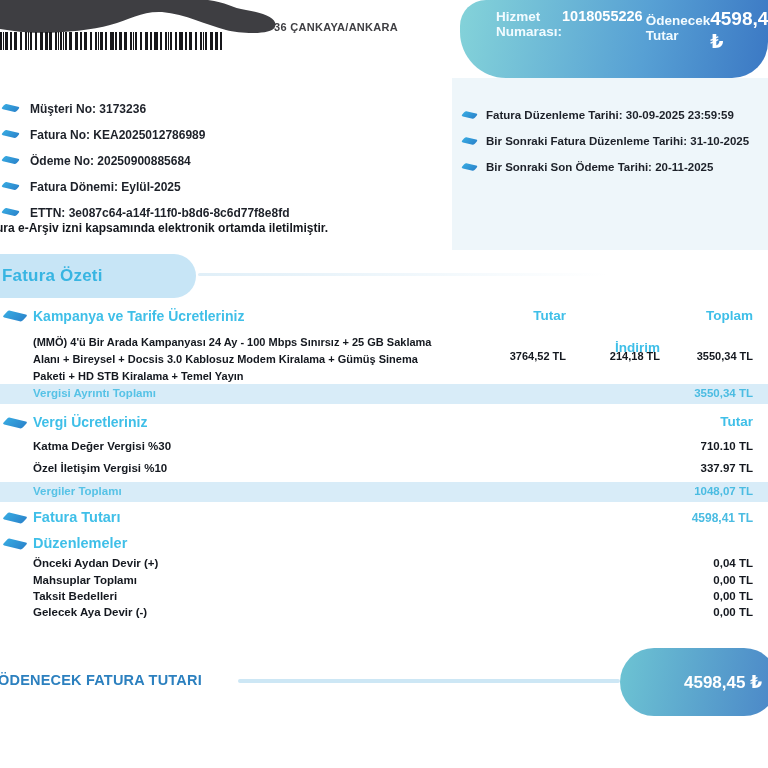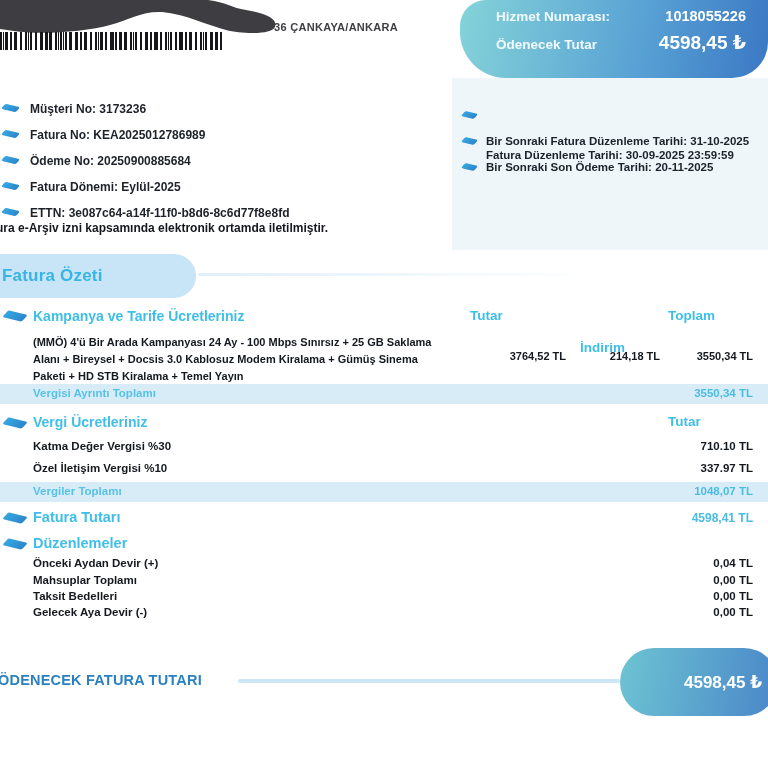--- a/index.html
+++ b/index.html
@@ -18,21 +18,21 @@
       repeating-linear-gradient(90deg,#17171a 0 2px,transparent 2px 5px),
       repeating-linear-gradient(90deg,#17171a 0 1px,transparent 1px 7px),
       repeating-linear-gradient(90deg,transparent 0 3px,#17171a 3px 4px,transparent 4px 11px);
   }
   .address{left:274px;top:21px;font-size:11px;font-weight:bold;color:#3e3e42;letter-spacing:.3px;}
   .sumbox{
     left:460px;top:0;width:308px;height:78px;
     background:linear-gradient(100deg,#84d3d9 0%,#57a0d4 60%,#3b78c4 100%);
     border-radius:26px 0 36px 46px;
     box-sizing:border-box;padding:8px 22px 0 36px;
-    display:flex;flex-direction:column;gap:3px;
+    display:flex;flex-direction:row;gap:3px;
   }
   .sumrow{display:flex;justify-content:space-between;align-items:baseline;height:20px;}
   .sumlabel{color:#f2fbff;font-size:13.5px;font-weight:bold;}
   .sumval{color:#ffffff;font-size:14.5px;font-weight:bold;}
   .sumval.big{font-size:19px;}
   
   .rightpanel{left:452px;top:78px;width:316px;height:172px;background:#eef6fa;}
   .sw{
     position:absolute;background:linear-gradient(100deg,#37a8e0,#2b85cc);
     transform:rotate(14deg) skewX(-28deg);border-radius:2px;
@@ -46,21 +46,21 @@
   
   .bubble{
     left:-28px;top:254px;width:224px;height:44px;background:#c7e5f6;border-radius:22px;
     display:flex;align-items:center;padding-left:30px;box-sizing:border-box;
   }
   .bubble-label{color:#38b5e2;font-size:17px;font-weight:bold;letter-spacing:.2px;}
   .bubble-line{left:198px;top:273px;width:410px;height:3px;
     background:linear-gradient(90deg,#e0eff8,rgba(224,239,248,0));border-radius:2px;}
   
   .secTitle{color:#3fbfe8;font-size:14px;font-weight:bold;white-space:nowrap;}
-  .colHead{color:#3fbfe8;font-size:13.5px;font-weight:bold;}
+  .colHead{color:#3fbfe8;font-size:13.5px;font-weight:bold;text-align:right;}
   .desc{left:33px;top:334px;width:404px;font-size:11px;line-height:17px;font-weight:bold;color:#14181f;}
   .cellval{font-size:11px;font-weight:bold;text-align:right;color:#14181f;white-space:nowrap;}
   .hlrow{left:0;width:768px;height:20px;background:#d8ecf8;}
   .hlrow .lbl{position:absolute;left:33px;top:3px;font-size:11.5px;font-weight:bold;color:#56c2e6;}
   .hlrow .val{position:absolute;right:15px;top:3px;font-size:11.5px;font-weight:bold;color:#4bbce2;}
   .plainrow{font-size:11.5px;font-weight:bold;color:#14181f;white-space:nowrap;}
   .rowval{font-size:11.5px;font-weight:bold;color:#14181f;text-align:right;white-space:nowrap;}
   .cyanval{color:#4bbce2;font-size:12px;font-weight:bold;text-align:right;white-space:nowrap;}
   
   .footlabel{left:-2px;top:672px;font-size:14.5px;font-weight:bold;color:#2c80bf;letter-spacing:.2px;white-space:nowrap;}
@@ -102,21 +102,21 @@
 <div class="abs infoitem" style="left:30px;top:128px;">Fatura No: KEA2025012786989</div>
 <span class="sw small" style="left:3px;top:157px;"></span>
 <div class="abs infoitem" style="left:30px;top:154px;">Ödeme No: 20250900885684</div>
 <span class="sw small" style="left:3px;top:183px;"></span>
 <div class="abs infoitem" style="left:30px;top:180px;text-align:right;">Fatura Dönemi: Eylül-2025</div>
 <span class="sw small" style="left:3px;top:209px;"></span>
 <div class="abs infoitem" style="left:30px;top:206px;">ETTN: 3e087c64-a14f-11f0-b8d6-8c6d77f8e8fd</div>
 <div class="abs note">ura e-Arşiv izni kapsamında elektronik ortamda iletilmiştir.</div>
 
 <span class="sw mid" style="left:463px;top:112px;"></span>
-<div class="abs infoitem right" style="left:486px;top:109px;margin-top:40px;">Fatura Düzenleme Tarihi: 30-09-2025 23:59:59</div>
+<div class="abs infoitem right" style="left:486px;top:109px;">Fatura Düzenleme Tarihi: 30-09-2025 23:59:59</div>
 <span class="sw mid" style="left:463px;top:138px;"></span>
 <div class="abs infoitem right" style="left:486px;top:135px;">Bir Sonraki Fatura Düzenleme Tarihi: 31-10-2025</div>
 <span class="sw mid" style="left:463px;top:164px;"></span>
 <div class="abs infoitem right" style="left:486px;top:161px;">Bir Sonraki Son Ödeme Tarihi: 20-11-2025</div>
 
 <div class="abs bubble">
   <span class="bubble-label">Fatura Özeti</span>
 </div>
 <div class="abs bubble-line"></div>
 

